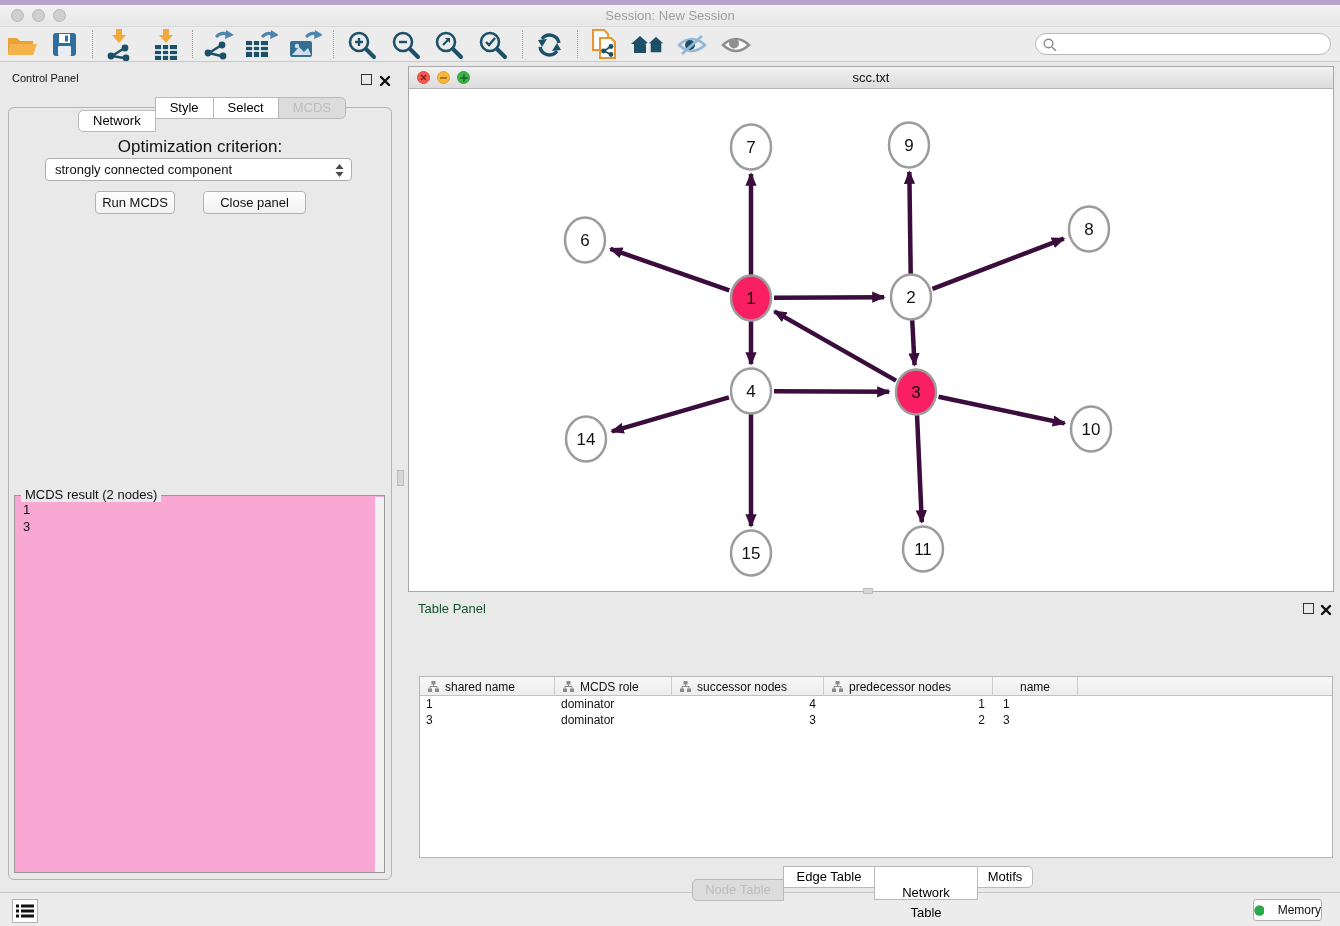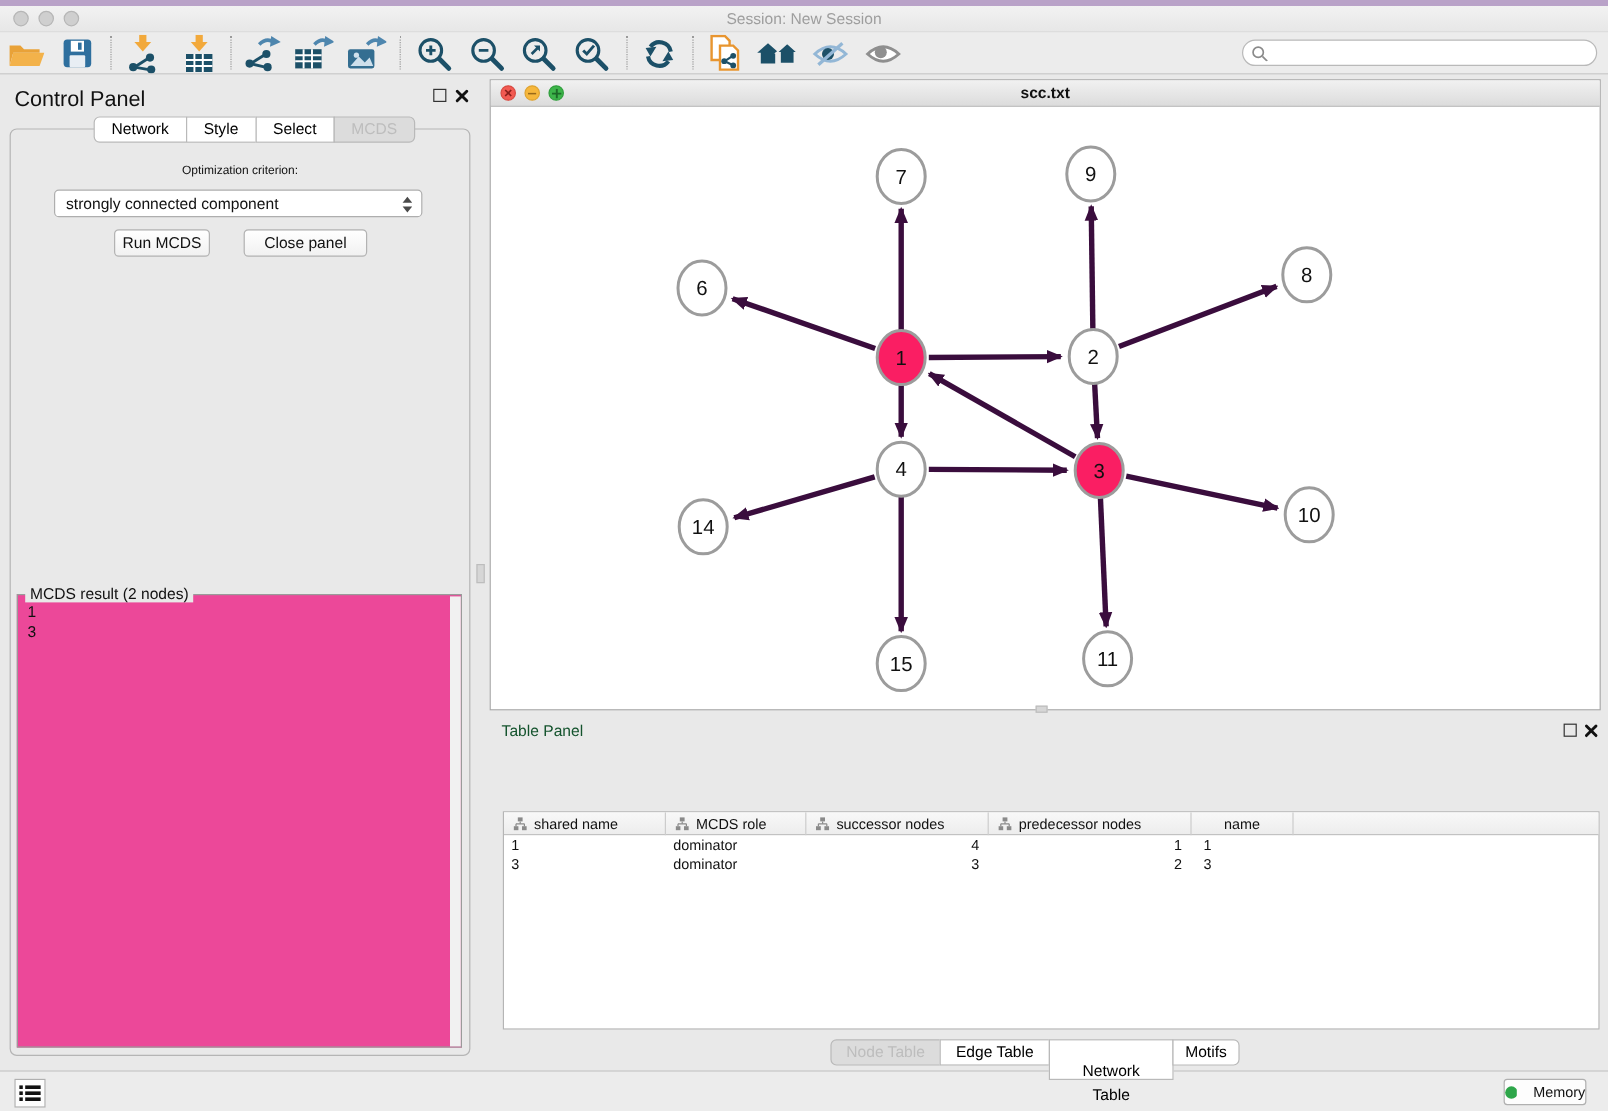--- a/index.html
+++ b/index.html
@@ -15,43 +15,43 @@
   .traffic.gray { background:#cfcfcf; border:1px solid #b6b6b6; }
 
   #toolbar { left:0; top:27px; width:1340px; height:35px; background:#ececec; border-bottom:1px solid #c9c9c9; }
   .tool-btn { top:1px; width:36px; height:33px; display:flex; align-items:center; justify-content:center; }
   .tool-sep { top:3px; height:28px; border-left:1px dotted #9a9a9a; width:0; }
   #search-wrap { left:1035px; top:6px; width:296px; height:22px; }
   #search-input { width:100%; height:100%; border:1px solid #b9b9b9; border-radius:12px; background:#fff; padding:0 8px 0 26px; font-size:13px; outline:none; }
 
   
   #control-panel { left:0; top:62px; width:400px; height:830px; }
-  #cp-title { left:12px; top:10px; font-size:18px; color:#111; }
+  #cp-title { left:12px; top:10px; font-size:11px; color:#111; }
   .panel-float-icon { width:11px; height:11px; border:1.5px solid #333; }
   .panel-close-icon { width:12px; height:12px; }
   #cp-tabs { left:78px; top:35px; height:22px; display:flex; z-index:3; }
   .seg-tab { height:22px; line-height:20px; font-size:13px; padding:0 14px; background:#fff; border:1px solid #b9b9b9; margin-left:-1px; color:#000; text-align:center; }
-  .seg-tab.first { border-radius:5px 0 0 5px; margin-left:0; }
+  .seg-tab.first { border-radius:5px 0 0 5px; margin-left:0;margin-top:13px; }
   .seg-tab.last { border-radius:0 5px 5px 0; }
   .seg-tab.selected { background:#dcdcdc; color:#bdbdbd; }
   #cp-box { left:8px; top:45px; width:384px; height:773px; border:1px solid #b5b5b5; border-radius:6px; }
-  #opt-label { left:0; top:75px; width:400px; text-align:center; font-size:10px; color:#111; }
+  #opt-label { left:0; top:75px; width:400px; text-align:center; font-size:17px; color:#111; }
   #criterion-select { left:45px; top:96px; width:307px; height:23px; background:#fff; border:1px solid #aeaeae; border-radius:4px; font-size:13px; line-height:21px; padding-left:9px; color:#111; }
   #criterion-stepper { right:6px; top:4px; }
   .cp-btn { top:129px; height:23px; background:linear-gradient(#ffffff,#f1f1f1); border:1px solid #b3b3b3; border-radius:4px; font-size:13px; text-align:center; line-height:21px; color:#111; }
   #run-btn { left:95px; width:80px; }
   #closepanel-btn { left:203px; width:103px; }
-  #result-group { left:14px; top:433px; width:371px; height:378px; border:1px solid #9a9a9a; background:#ec4899; }
+  #result-group { left:14px; top:433px; width:371px; height:378px; border:1px solid #9a9a9a; background:#f9a8d4; }
   #result-title { left:6px; top:-9px; background:#e9e9e9; padding:0 4px; font-size:13px; color:#111; }
   #result-lines { left:8px; top:5px; font-size:13px; color:#111; line-height:17px; white-space:pre-line; }
   #result-scroll { right:0; top:1px; width:9px; height:375px; background:#f1f1f1; }
 
   
   #net-window { left:408px; top:66px; width:926px; height:526px; background:#fff; border:1px solid #a8a8a8; }
-  #net-titlebar { left:0; top:0; width:924px; height:22px; background:linear-gradient(#f1f1f1,#dcdcdc); border-bottom:1px solid #b5b5b5;font-weight:bold; }
+  #net-titlebar { left:0; top:0; width:924px; height:22px; background:linear-gradient(#f1f1f1,#dcdcdc); border-bottom:1px solid #b5b5b5; }
   #net-title { width:100%; text-align:center; font-size:13px; color:#111; line-height:21px; }
   .tl { width:13px; height:13px; border-radius:50%; top:4px; display:flex; align-items:center; justify-content:center; }
   #tl-close { left:8px;  background:#f25a52; border:1px solid #d94a41; }
   #tl-min   { left:28px; background:#f6b73c; border:1px solid #dfa32f; }
   #tl-zoom  { left:48px; background:#3db54a; border:1px solid #2f9e3c; }
   #graph-canvas { left:0; top:22px; }
 
   .splitter { background:#d6d6d6; border:1px solid #bdbdbd; }
 
   

